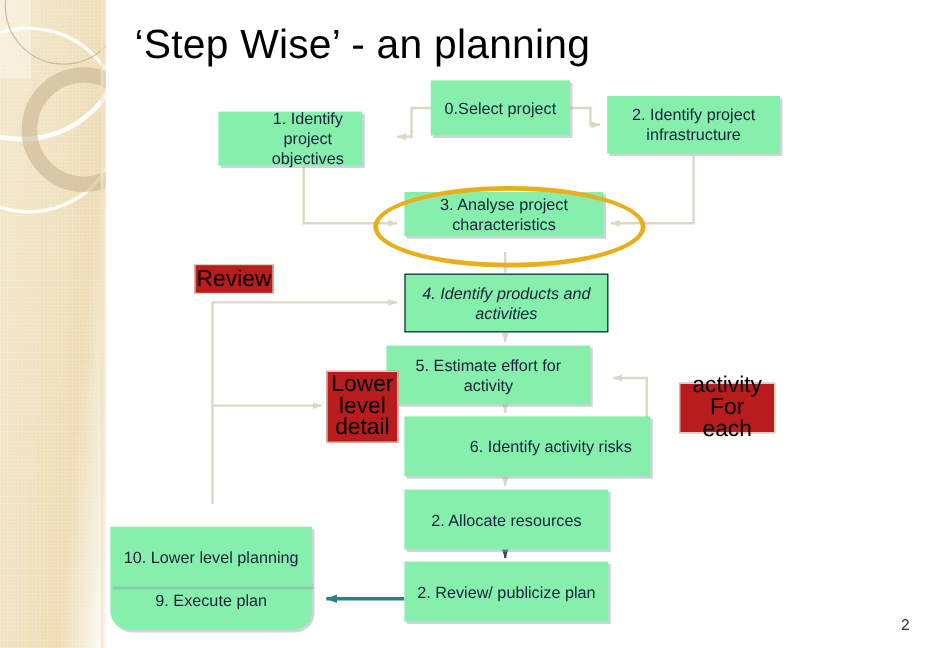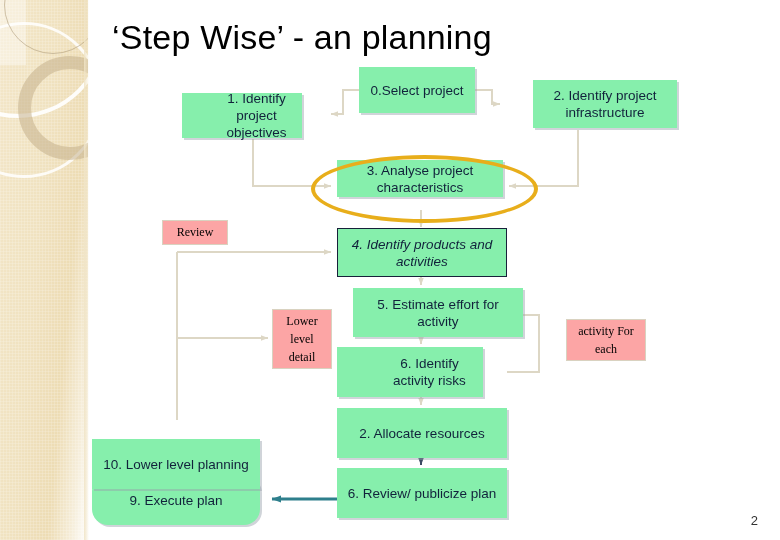--- a/index.html
+++ b/index.html
@@ -71,23 +71,22 @@
     color:#11223b;
     font-size:13.5px;
     line-height:17px;
     display:flex;align-items:center;justify-content:center;text-align:center;
     box-sizing:border-box;
     padding:2px 4px;
     box-shadow:2px 2px 0 rgba(150,160,170,.45);
   }
   .node.dark-border{border:1px solid #17203a;box-shadow:none;}
   .node.plain{
-    background:#fca5a5;border:1px solid #d9d2c0;color:#000;box-shadow:none;
-    font-size:12px;
-    font-family:Liberation Serif, serif;
+    background:#b91c1c;border:1px solid #d9d2c0;color:#000;box-shadow:none;
+    font-size:19px;
   }
   .node.plain.tight{line-height:18px;}
 
   .ellipse-hl{
     position:absolute;
     border:4px solid #E8AE1B;
     border-radius:50%;
     background:transparent;
     pointer-events:none;
   }
@@ -164,35 +163,35 @@
 
       <g fill="none" stroke="#2e7f8c" stroke-width="3">
         <path d="M337,499 L272,499" marker-end="url(#aht)"></path>
       </g>
     </svg>
 
     <div class="node" style="left:359px;top:67px;width:116px;height:46px;">0.Select project</div>
 
     <div class="node" style="left:182px;top:93px;width:120px;height:45px;padding-left:33px;">1. Identify project objectives</div>
 
-    <div class="node" style="left:506px;top:80px;width:144px;height:48px;margin-left:27px;">2. Identify project infrastructure</div>
+    <div class="node" style="left:506px;top:80px;width:144px;height:48px;">2. Identify project infrastructure</div>
 
     <div class="node" style="left:337px;top:160px;width:166px;height:37px;">3. Analyse project characteristics</div>
 
     <div class="ellipse-hl" style="left:311px;top:155px;width:219px;height:60px;"></div>
 
     <div class="node dark-border" style="left:337px;top:228px;width:170px;height:49px;font-style:italic;">4. Identify products and activities</div>
 
-    <div class="node" style="left:353px;top:288px;width:170px;height:49px;">5. Estimate effort for activity</div>
-
-    <div class="node" style="left:337px;top:347px;width:146px;height:50px;padding-left:43px;">6. Identify activity risks</div>
+    <div class="node" style="left:322px;top:288px;width:170px;height:49px;">5. Estimate effort for activity</div>
+
+    <div class="node" style="left:337px;top:347px;width:205px;height:50px;padding-left:43px;">6. Identify activity risks</div>
 
     <div class="node" style="left:337px;top:408px;width:170px;height:50px;">2. Allocate resources</div>
 
-    <div class="node" style="left:337px;top:468px;width:170px;height:50px;">6. Review/ publicize plan</div>
+    <div class="node" style="left:337px;top:468px;width:170px;height:50px;">2. Review/ publicize plan</div>
 
     <div class="node" style="left:92px;top:475px;width:168px;height:50px;border-radius:16px;">9. Execute plan</div>
 
     <div class="node" style="left:92px;top:395px;width:168px;height:50px;margin-top:44px;">10. Lower level planning</div>
 
     <div class="node plain" style="left:162px;top:220px;width:66px;height:25px;">Review</div>
 
     <div class="node plain tight" style="left:272px;top:309px;width:60px;height:60px;">Lower level detail</div>
 
     <div class="node plain tight" style="left:566px;top:319px;width:80px;height:42px;">activity For each</div>

